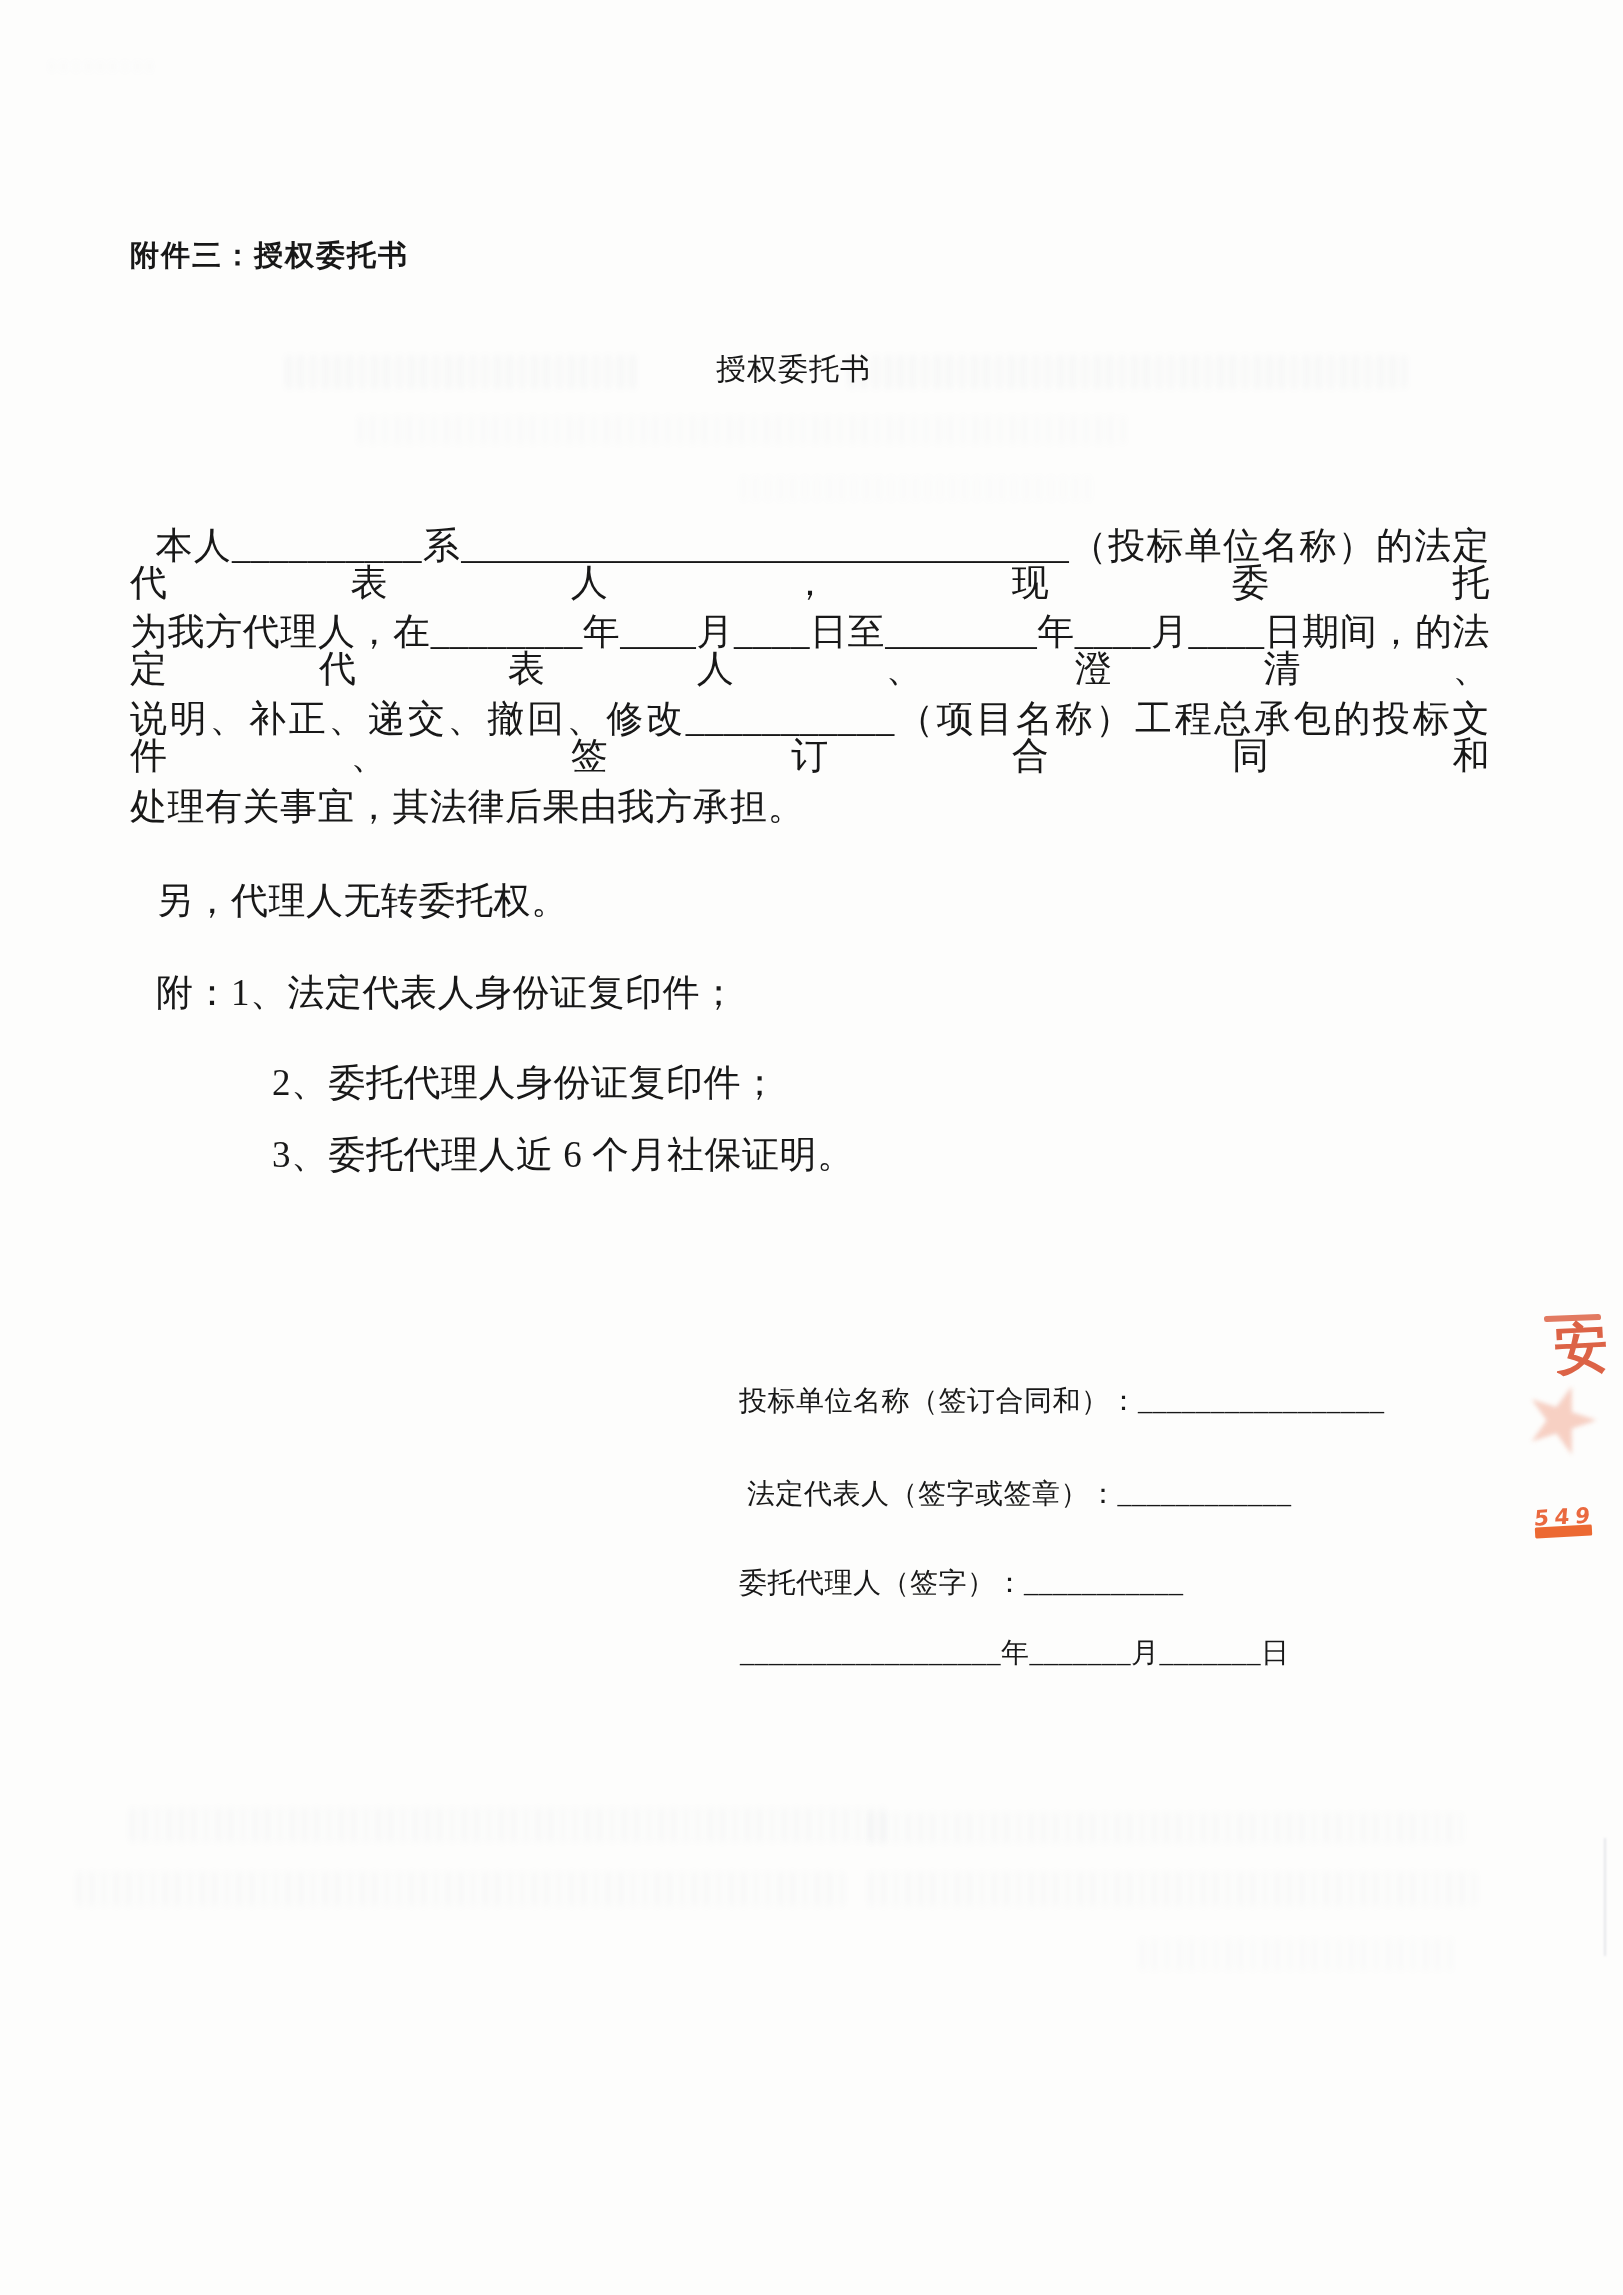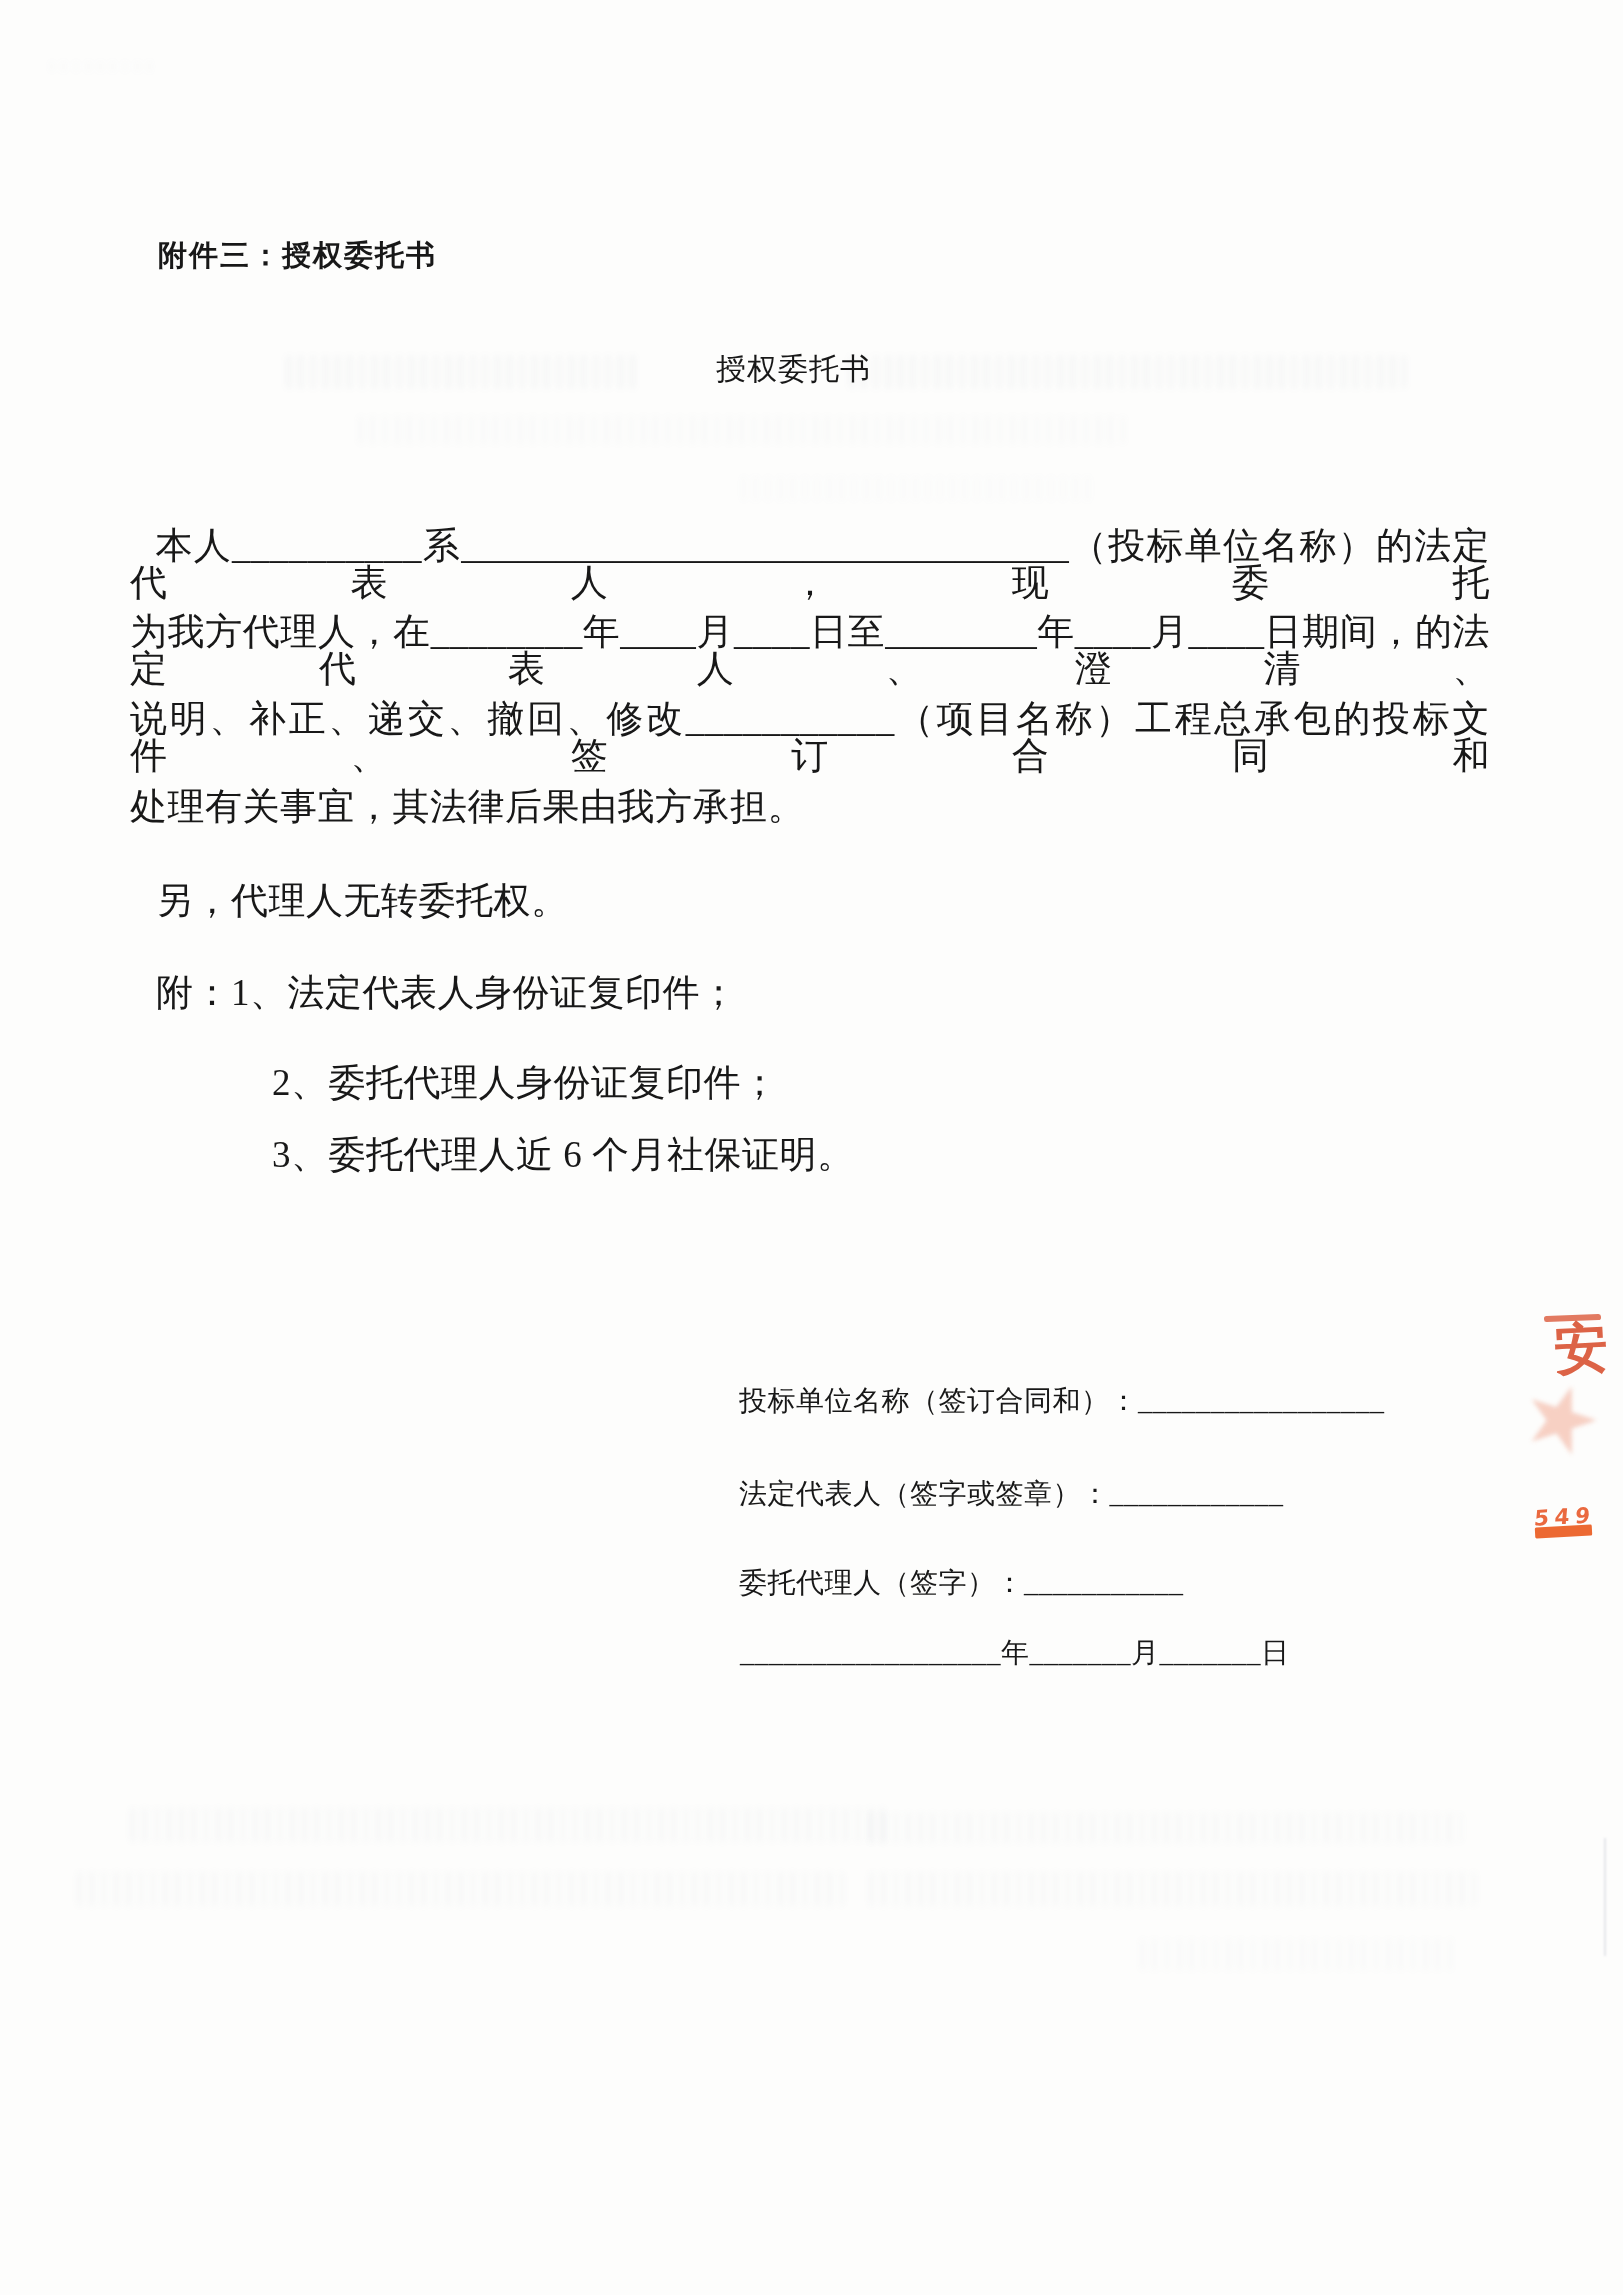--- a/index.html
+++ b/index.html
@@ -10,21 +10,20 @@
     overflow:hidden;
     font-family:"Liberation Serif","DejaVu Serif",serif;
     color:#181818;
   }
   .abs{position:absolute;}
   .heading{
     left:130px;top:236px;
     font-size:29px;font-weight:bold;
     letter-spacing:2px;
     white-space:nowrap;
-    margin-left:28px;
   }
   .title{
     left:0;top:349px;width:1587px;
     text-align:center;
     font-size:30px;
     letter-spacing:1px;
   }
   .bodyline{
     left:130px;width:1360px;
     font-size:37px;line-height:1;
@@ -118,21 +117,21 @@
 
   <div class="abs bodyline" style="left:156px;top:882px;">另，代理人无转委托权。</div>
 
   <div class="abs bodyline" style="left:156px;top:974px;font-family:Liberation Serif, serif;">
     <span>附：</span><span>1、法定代表人身份证复印件；</span>
   </div>
   <div class="abs bodyline" style="left:272px;top:1064px;">2、委托代理人身份证复印件；</div>
   <div class="abs bodyline" style="left:272px;top:1136px;">3、委托代理人近 6 个月社保证明。</div>
 
   <div class="abs sigline" style="top:1387px;">投标单位名称（签订合同和）：_________________</div>
-  <div class="abs sigline" style="top:1480px;">法定代表人（签字或签章）：____________</div>
+  <div class="abs sigline" style="top:1480px;margin-left:8px;">法定代表人（签字或签章）：____________</div>
   <div class="abs sigline" style="top:1569px;">委托代理人（签字）：___________</div>
   <div class="abs sigline" style="left:740px;top:1639px;text-align:right;">__________________年_______月_______日</div>
 
   <div class="abs seal-stroke"></div>
   <div class="abs seal-char">安</div>
   <div class="abs seal-star">★</div>
   <div class="abs seal-number">549</div>
   <div class="abs seal-bar"></div>
 
   <div class="ghost g30" style="left:130px;top:1807px;width:757px;height:36px;"></div>

